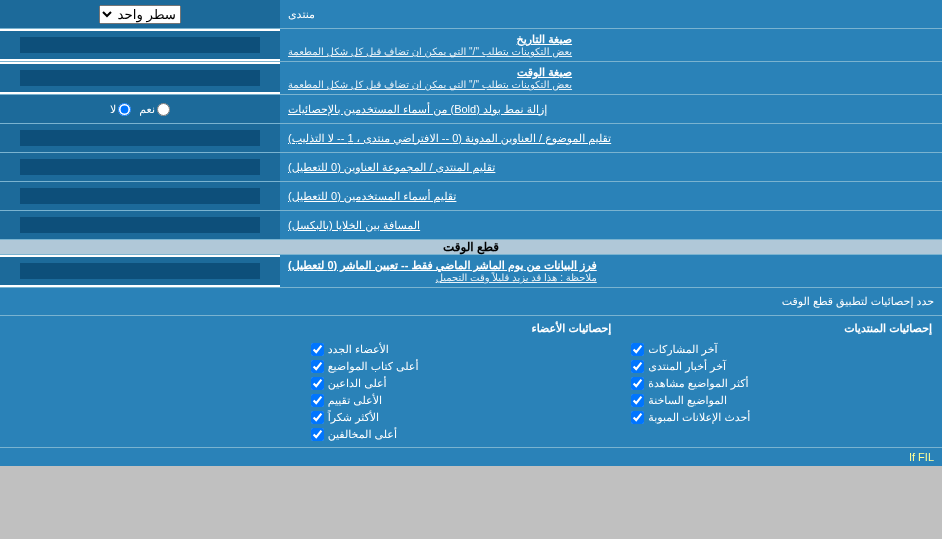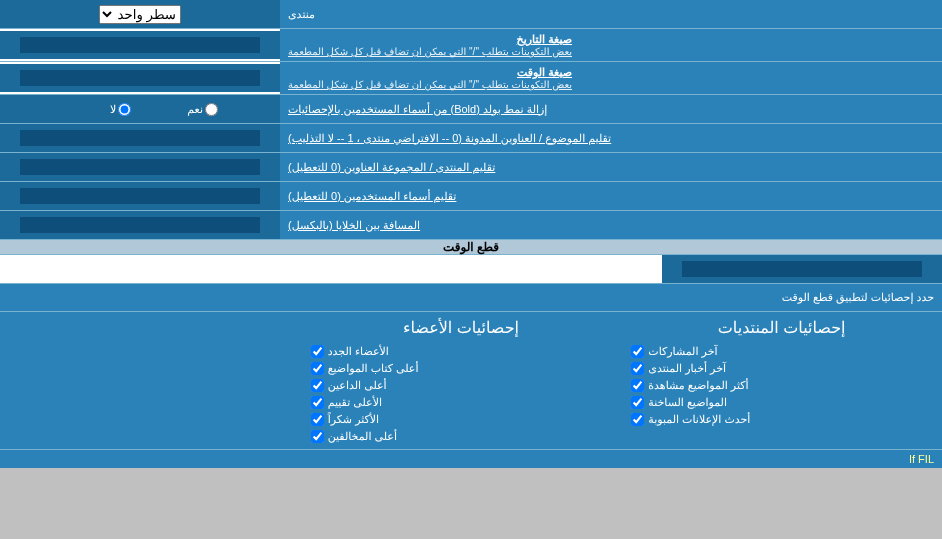--- a/index.html
+++ b/index.html
@@ -55,21 +55,20 @@
       align-items: center;
       gap: 8px;
       color: #fff;
       font-size: 11px;
     }
     .radio-group label {
       color: #fff;
       display: flex;
       align-items: center;
       gap: 2px;
-      margin-left: 48px;
     }
     .section-header {
       background: #b0c8d8;
       color: #000000;
       text-align: center;
       font-weight: bold;
       font-size: 12px;
       border-bottom: 1px solid #7ab3d0;
     }
     .top-row {
@@ -105,23 +104,23 @@
     }
     .checkbox-col {
       flex: 1;
       padding: 6px 10px;
       display: flex;
       flex-direction: column;
       gap: 4px;
     }
     .checkbox-col-header {
       color: #fff;
-      font-weight: normal;
-      font-size: 16px;
-      text-align: center;
+      font-weight: bold;
+      font-size: 11px;
+      text-align: right;
       margin-bottom: 4px;
     }
     .checkbox-item {
       display: flex;
       align-items: center;
       gap: 4px;
       color: #fff;
       font-size: 11px;
       justify-content: flex-end;
     }
@@ -240,20 +239,26 @@
     <div class="row-input">
       <input type="text" style="">
     </div>
   </div>
 
   <div class="section-header">
     <span>قطع الوقت</span>
   </div>
 
   <div class="row">
+    <div class="row-label">
+      <div>
+        <div style="font-weight:bold;">فرز البيانات من يوم الماشر الماضي فقط -- تعيين الماشر (0 لتعطيل)</div>
+        <div style="font-size:10px;opacity:0.9;">ملاحظة : هذا قد يزيد قليلاً وقت التحميل</div>
+      </div>
+    </div>
     <div class="row-input">
       <input type="text" style="">
     </div>
   </div>
 
   <div class="limit-row">
     <div class="limit-label">
       <span>حدد إحصائيات لتطبيق قطع الوقت</span>
     </div>
   </div>

